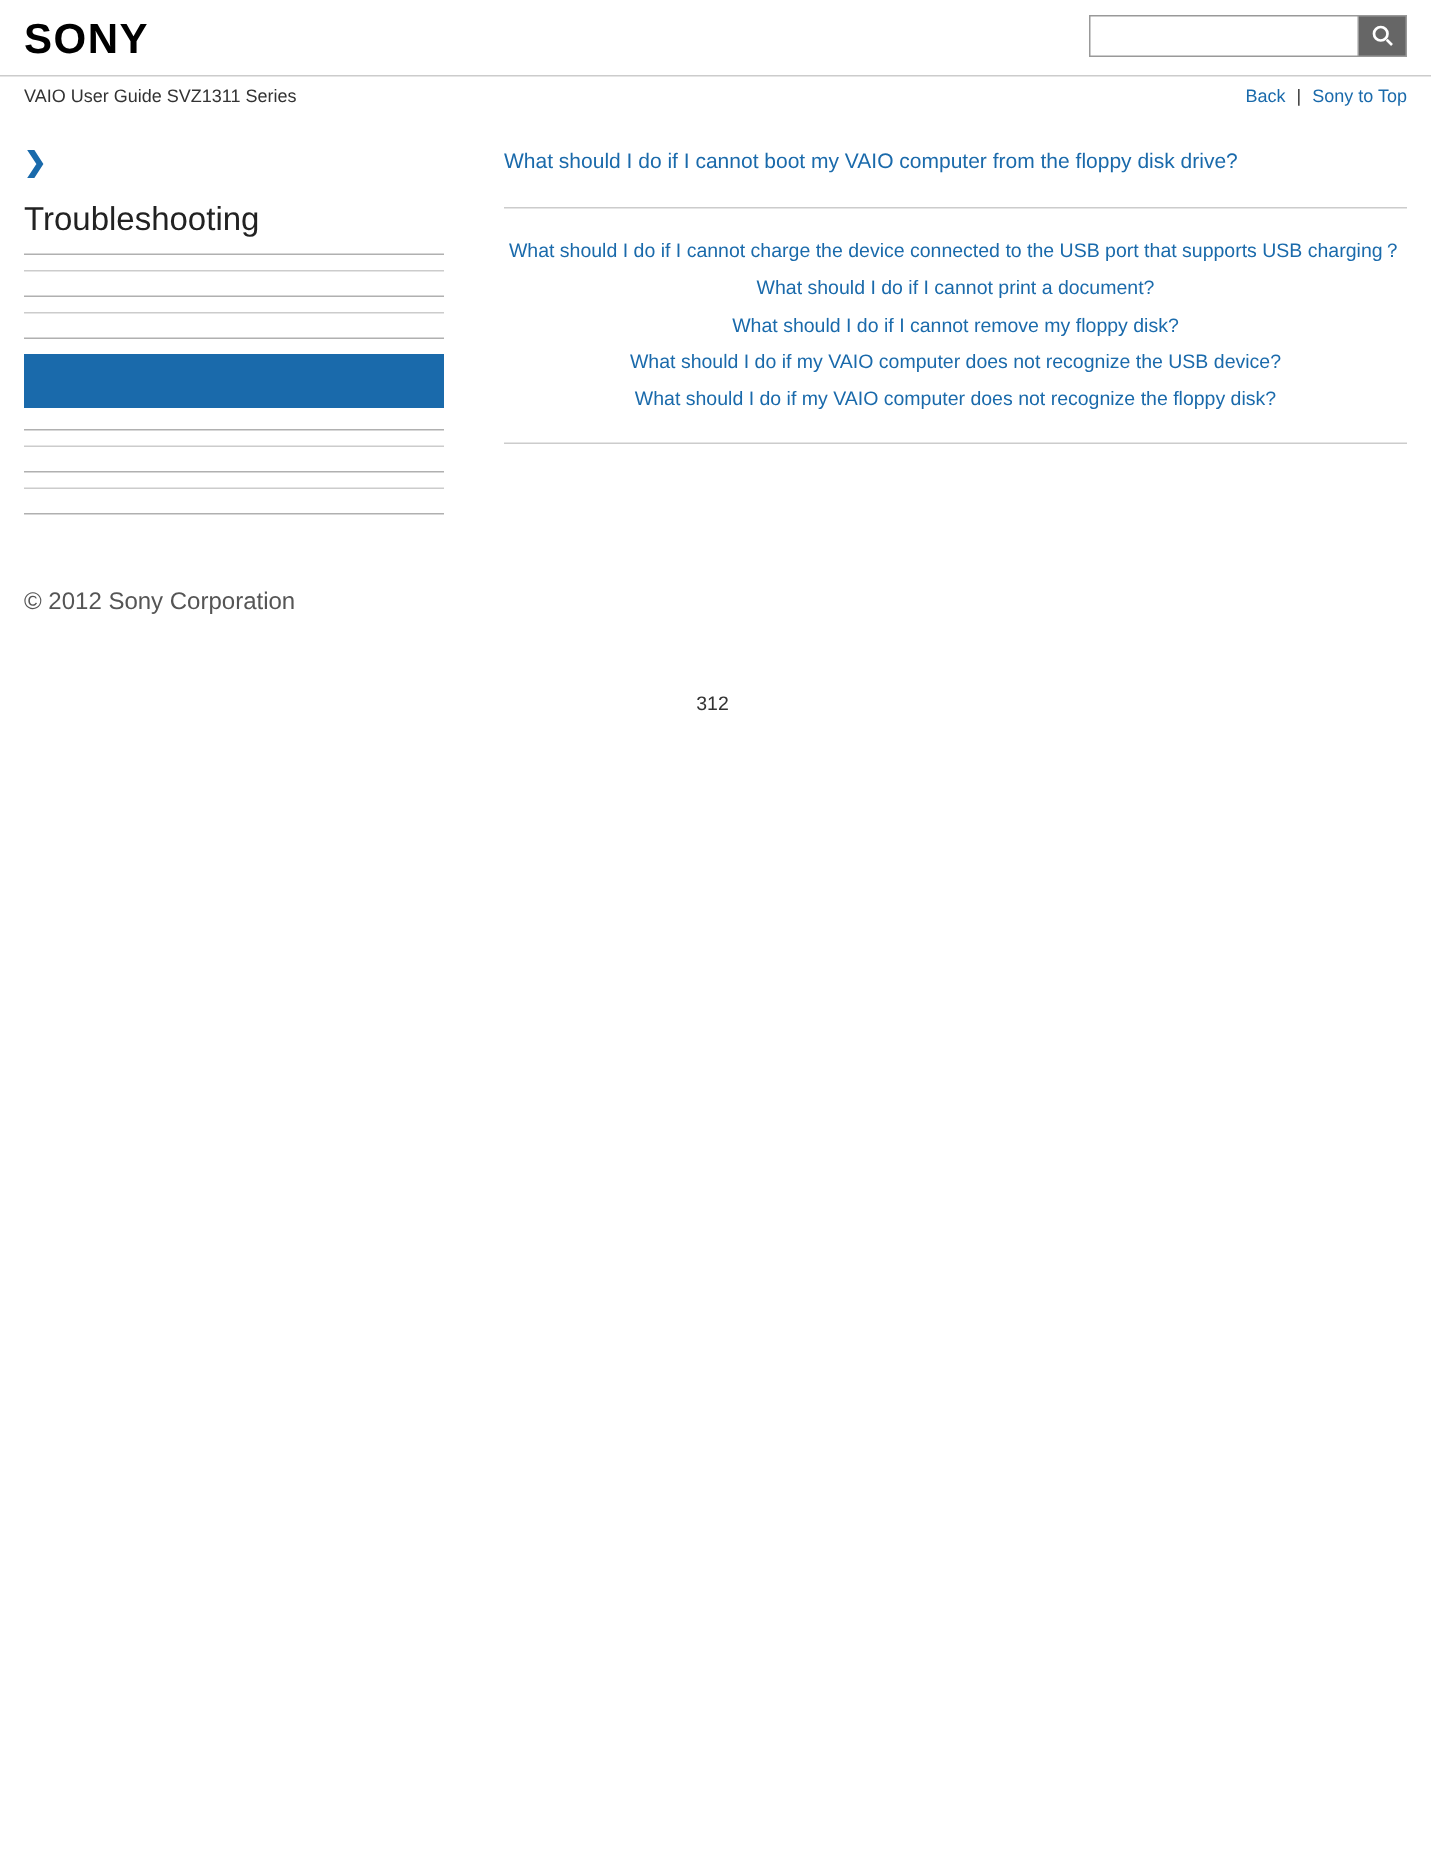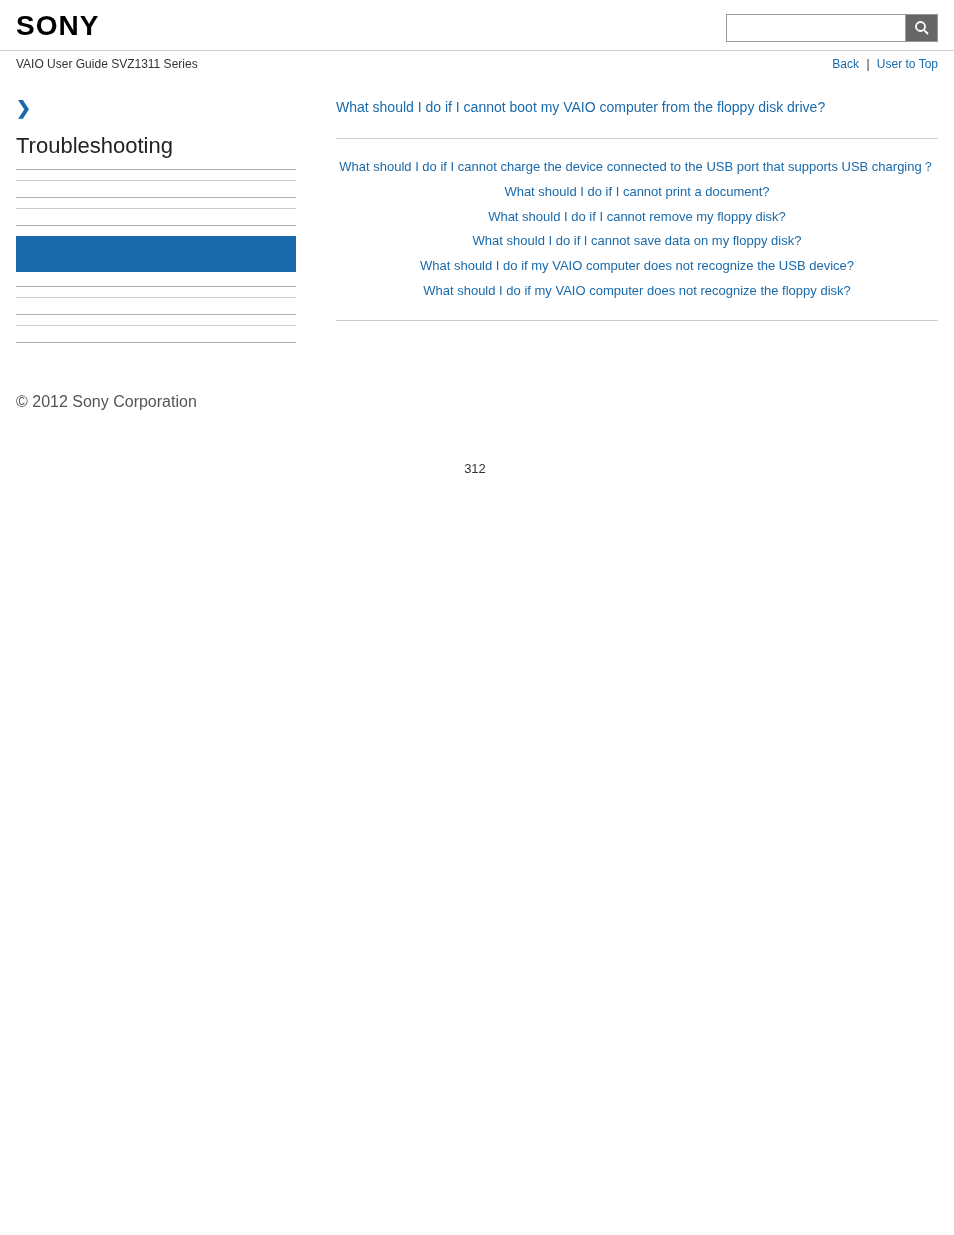--- a/index.html
+++ b/index.html
@@ -13,21 +13,21 @@
       font-size: 13px;
       color: #333;
       background: #fff;
       width: 954px;
       min-height: 1235px;
     }
 
     
     .header {
       display: flex;
-      align-items: flex-end;
+      align-items: flex-start;
       justify-content: space-between;
       padding: 10px 16px 8px 16px;
       border-bottom: 1px solid #ccc;
       background: #fff;
     }
 
     .sony-logo {
       font-size: 28px;
       font-weight: bold;
       letter-spacing: 1px;
@@ -213,21 +213,21 @@
       </svg>
     </button>
   </div>
 </div>
 
 <div class="sub-header">
   <span>VAIO User Guide SVZ1311 Series</span>
   <div class="sub-header-nav">
     <a href="#">Back</a>
     <span class="separator">|</span>
-    <a href="#">User to Top</a>
+    <a href="#">Sony to Top</a>
   </div>
 </div>
 
 <div class="main-content">
 
   <div class="sidebar">
     <span class="chevron-icon">❯</span>
     <h1 class="sidebar-title">Troubleshooting</h1>
     <hr class="sidebar-divider">
     <div class="sidebar-item"></div>
@@ -245,21 +245,20 @@
 
   <div class="content-area">
     <a href="#" class="main-link">What should I do if I cannot boot my VAIO computer from the floppy disk drive?</a>
 
     <hr class="content-divider-top">
 
     <ul class="links-list">
     <li><a href="#">What should I do if I cannot charge the device connected to the USB port that supports USB charging？</a></li>
         <li><a href="#">What should I do if I cannot print a document?</a></li>
         <li><a href="#">What should I do if I cannot remove my floppy disk?</a></li>
-        <li><a href="#">What should I do if I cannot save data on my floppy disk?</a></li>
         <li><a href="#">What should I do if my VAIO computer does not recognize the USB device?</a></li>
         <li><a href="#">What should I do if my VAIO computer does not recognize the floppy disk?</a></li>
       </ul>
 
     <hr class="content-divider">
   </div>
 
 </div>
 
 <div class="footer">

